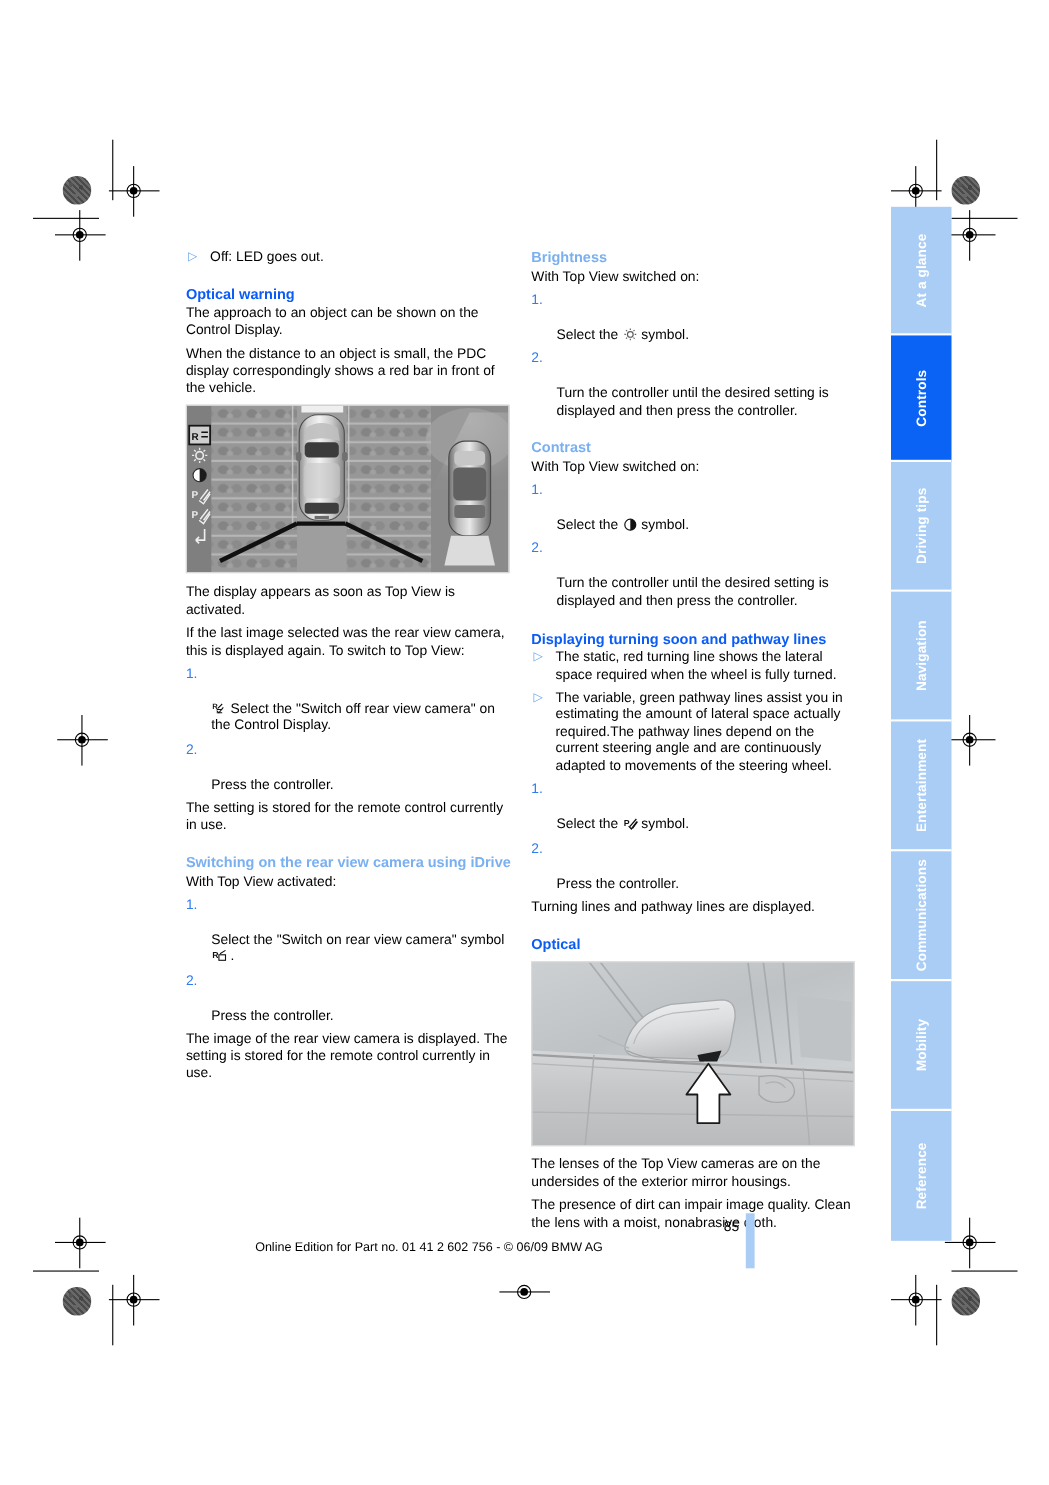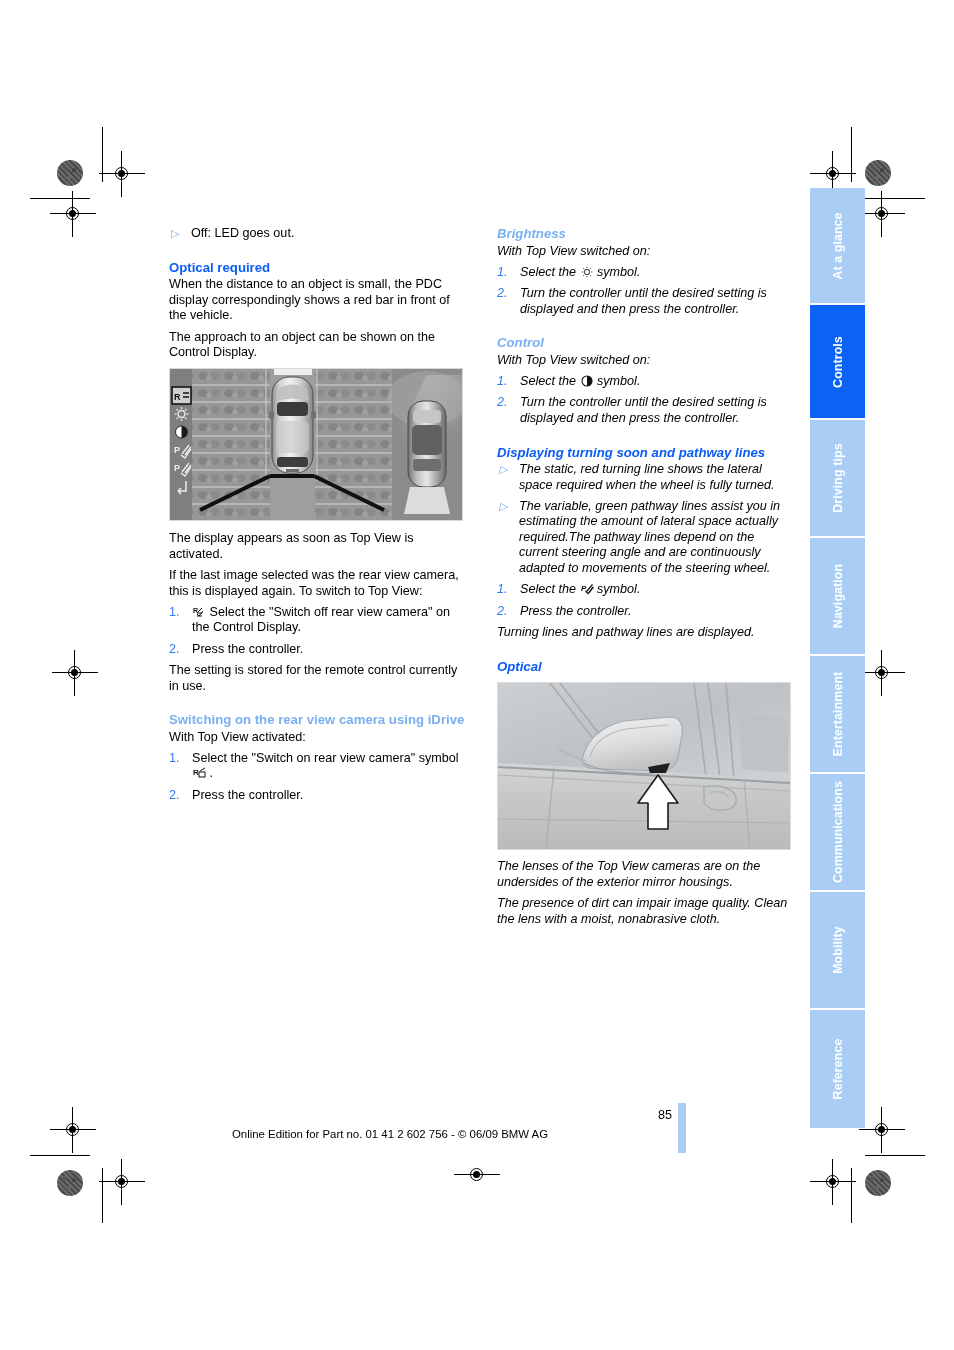--- a/index.html
+++ b/index.html
@@ -78,21 +78,21 @@
 
   .col {
     position: absolute;
     width: 296px;
     top: 226px;
     font-size: 12.6px;
     line-height: 15.4px;
     color: #000;
   }
   .col-left  { left: 169px; }
-  .col-right { left: 497px; font-style: italic; }
+  .col-right { left: 483px; }
 
   h2.sec {
     font-size: 13.2px;
     line-height: 16px;
     font-weight: bold;
     color: #0a5cf5;
     margin: 0 0 1px 0;
     padding-top: 13px;
   }
   h3.sub {
@@ -127,21 +127,21 @@
   
   .numitem {
     display: flex;
     margin: 0 0 6px 0;
   }
   .numitem .num {
     flex: 0 0 23px;
     color: #2f7bf0;
     font-weight: normal;
   }
-  .numitem .ntxt { flex: 1 1 auto; }
+  .numitem .ntxt { flex: 1 1 auto; margin-top: 32px; }
 
   a.pref { color: #1f6ef0; text-decoration: none; }
 
   
   .glyph {
     display: inline-block;
     vertical-align: -2px;
     width: 12px; height: 12px;
     position: relative;
     margin: 0 1px;
@@ -320,23 +320,23 @@
 <div class="page">
 
   <div class="col col-left">
 
     <div class="bullet">
       <div class="tri">▷</div>
       <div class="btxt">Off: LED goes out.</div>
     </div>
 
 
-    <h2 class="sec">Optical required</h2>
+    <h2 class="sec">Optical warning</h2>
+    <p class="t">The approach to an object can be shown on the Control Display.</p>
     <p class="t">When the distance to an object is small, the PDC display correspondingly shows a red bar in front of the vehicle.</p>
-    <p class="t">The approach to an object can be shown on the Control Display.</p>
 
     <div class="fig-topview">
       <svg width="292" height="151" viewBox="0 0 292 151">
         <defs>
           <pattern id="brickL" width="26" height="17" patternUnits="userSpaceOnUse">
             <rect width="26" height="17" fill="#8e8e8e"></rect>
             <rect x="0" y="0" width="26" height="15" fill="#979797"></rect>
             <ellipse cx="7" cy="7" rx="5" ry="4" fill="#7d7d7d" opacity="0.75"></ellipse>
             <ellipse cx="19" cy="7" rx="5" ry="4" fill="#868686" opacity="0.7"></ellipse>
             <ellipse cx="13" cy="9" rx="3" ry="2.4" fill="#a6a6a6" opacity="0.7"></ellipse>
@@ -478,20 +478,21 @@
               <rect x="6" y="5" width="6" height="5" fill="none" stroke="#111" stroke-width="1"></rect>
               <path d="M7 4 L12 1" stroke="#111" stroke-width="1"></path>
             </svg></span><span> .</span></div>
     </div>
 
     <div class="numitem">
       <div class="num">2.</div>
       <div class="ntxt">Press the controller.</div>
     </div>
 
+    <p class="t">The image of the rear view camera is displayed. The setting is stored for the remote control currently in use.</p>
   </div>
 
   <div class="col col-right">
 
     <h3 class="sub first">Brightness</h3>
     <p class="t">With Top View switched on:</p>
     <div class="numitem">
       <div class="num">1.</div>
       <div class="ntxt"><span>Select the </span><span class="glyph"><svg width="12" height="12" viewBox="0 0 12 12">
               <g transform="translate(6,6)">
@@ -507,21 +508,21 @@
                   <line x1="-3.9" y1="3.9" x2="-2.9" y2="2.9"></line>
                 </g>
               </g>
             </svg></span><span> symbol.</span></div>
     </div>
     <div class="numitem">
       <div class="num">2.</div>
       <div class="ntxt">Turn the controller until the desired setting is displayed and then press the controller.</div>
     </div>
 
-    <h3 class="sub">Control</h3>
+    <h3 class="sub">Contrast</h3>
     <p class="t">With Top View switched on:</p>
     <div class="numitem">
       <div class="num">1.</div>
       <div class="ntxt"><span>Select the </span><span class="glyph"><svg width="12" height="12" viewBox="0 0 12 12">
               <circle cx="6" cy="6" r="5" fill="#fff" stroke="#111" stroke-width="1.1"></circle>
               <path d="M6 1 A5 5 0 0 1 6 11 Z" fill="#111"></path>
             </svg></span><span> symbol.</span></div>
     </div>
     <div class="numitem">
       <div class="num">2.</div>

